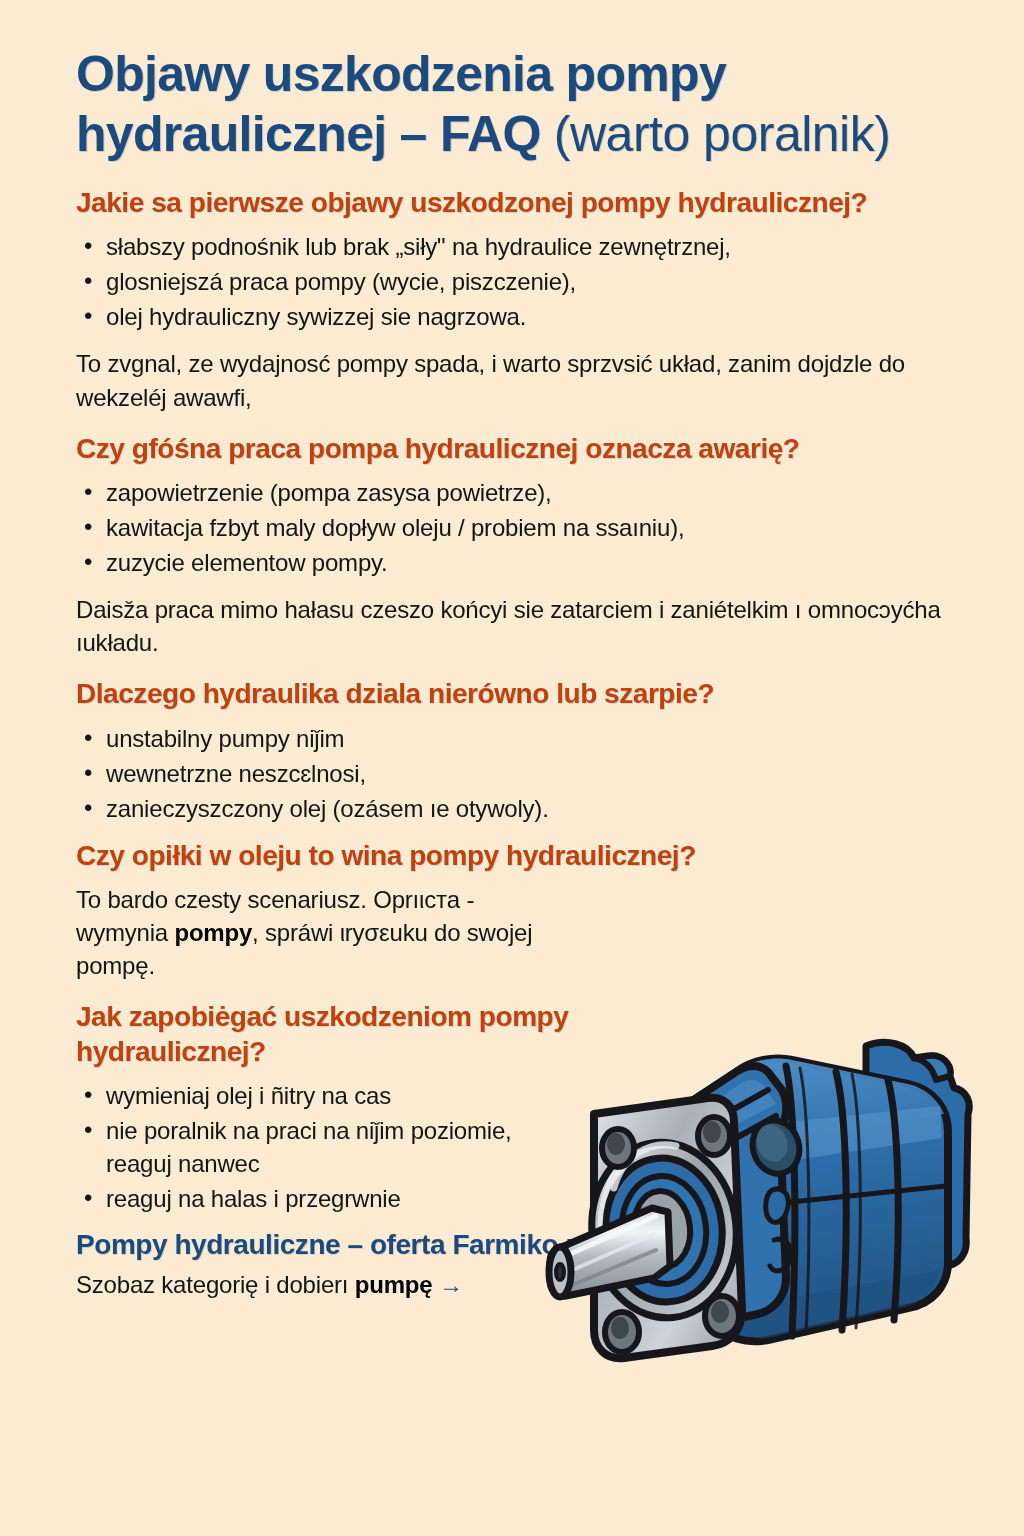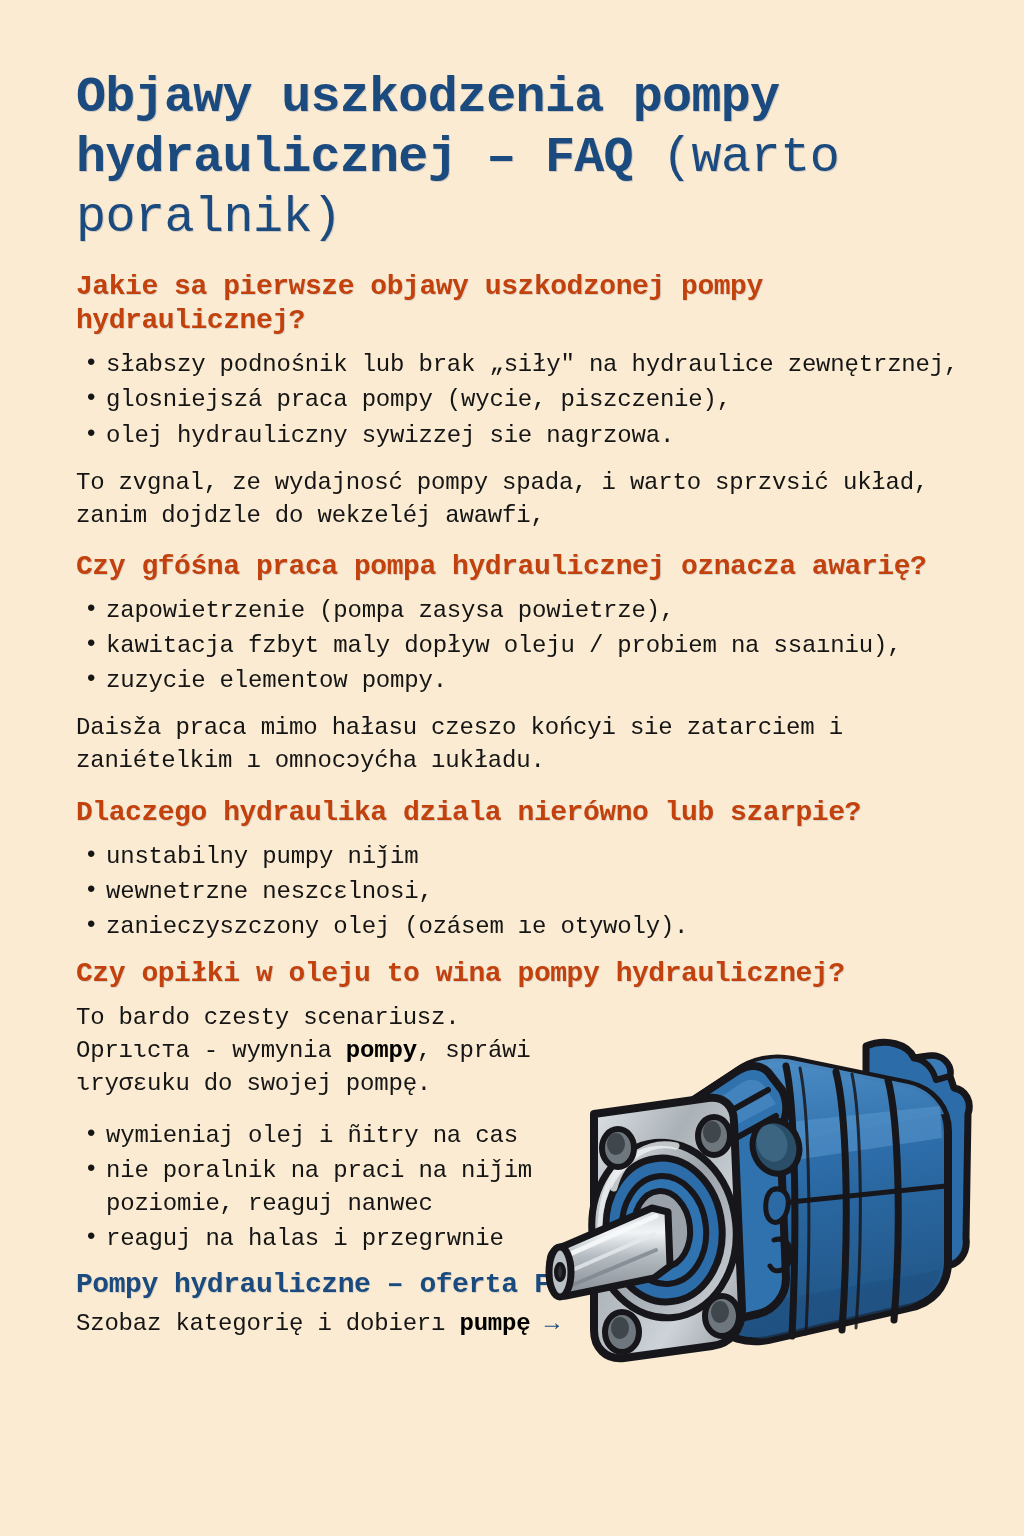--- a/index.html
+++ b/index.html
@@ -15,22 +15,21 @@
     background: #faebd2;
     font-family: "Liberation Sans", "DejaVu Sans", sans-serif;
     color: #1b1b1b;
     position: relative;
   }
 
   .page {
     position: relative;
     width: 1024px;
     height: 1436px;
-    padding: 68px 46px 0 76px;
-    font-family: Liberation Mono, monospace;
+    padding: 44px 46px 0 76px;
   }
 
   
   .main-title {
     color: #1a4a7e;
     font-size: 50px;
     line-height: 1.20;
     font-weight: bold;
     letter-spacing: -0.7px;
     margin: 0 0 22px 0;
@@ -169,20 +168,21 @@
       <li>zanieczyszczony olej (ozásem ıe otywoly).</li>
     </ul>
   </div>
 
   <div class="section tight">
     <h2 class="q-heading">Czy opiłki w oleju to wina pompy hydraulicznej?</h2>
     <p class="body-text narrow"><span>To bardo czesty scenariusz. Oprıιcтa - wymynia </span><a href="#" class="link-blue">pompy</a><span>, spráwi ιryσεuku do swojej pompę.</span></p>
   </div>
 
   <div class="section tight">
+    <h2 class="q-heading narrow">Jak zapobiėgać uszkodzeniom pompy hydraulicznej?</h2>
     <ul class="bullets narrow">
       <li>wymieniaj olej i ñitry na cas</li>
       <li>nie poralnik na praci na niǰim poziomie, reaguj nanwec</li>
       <li>reaguj na halas i przegrwnie</li>
     </ul>
   </div>
 
   <div class="section">
     <h2 class="cta-heading">Pompy hydrauliczne – oferta Farmiko.pl</h2>
     <p class="cta-line"><span>Szobaz kategorię i dobierı </span><a href="#" class="link-blue">pumpę</a>

